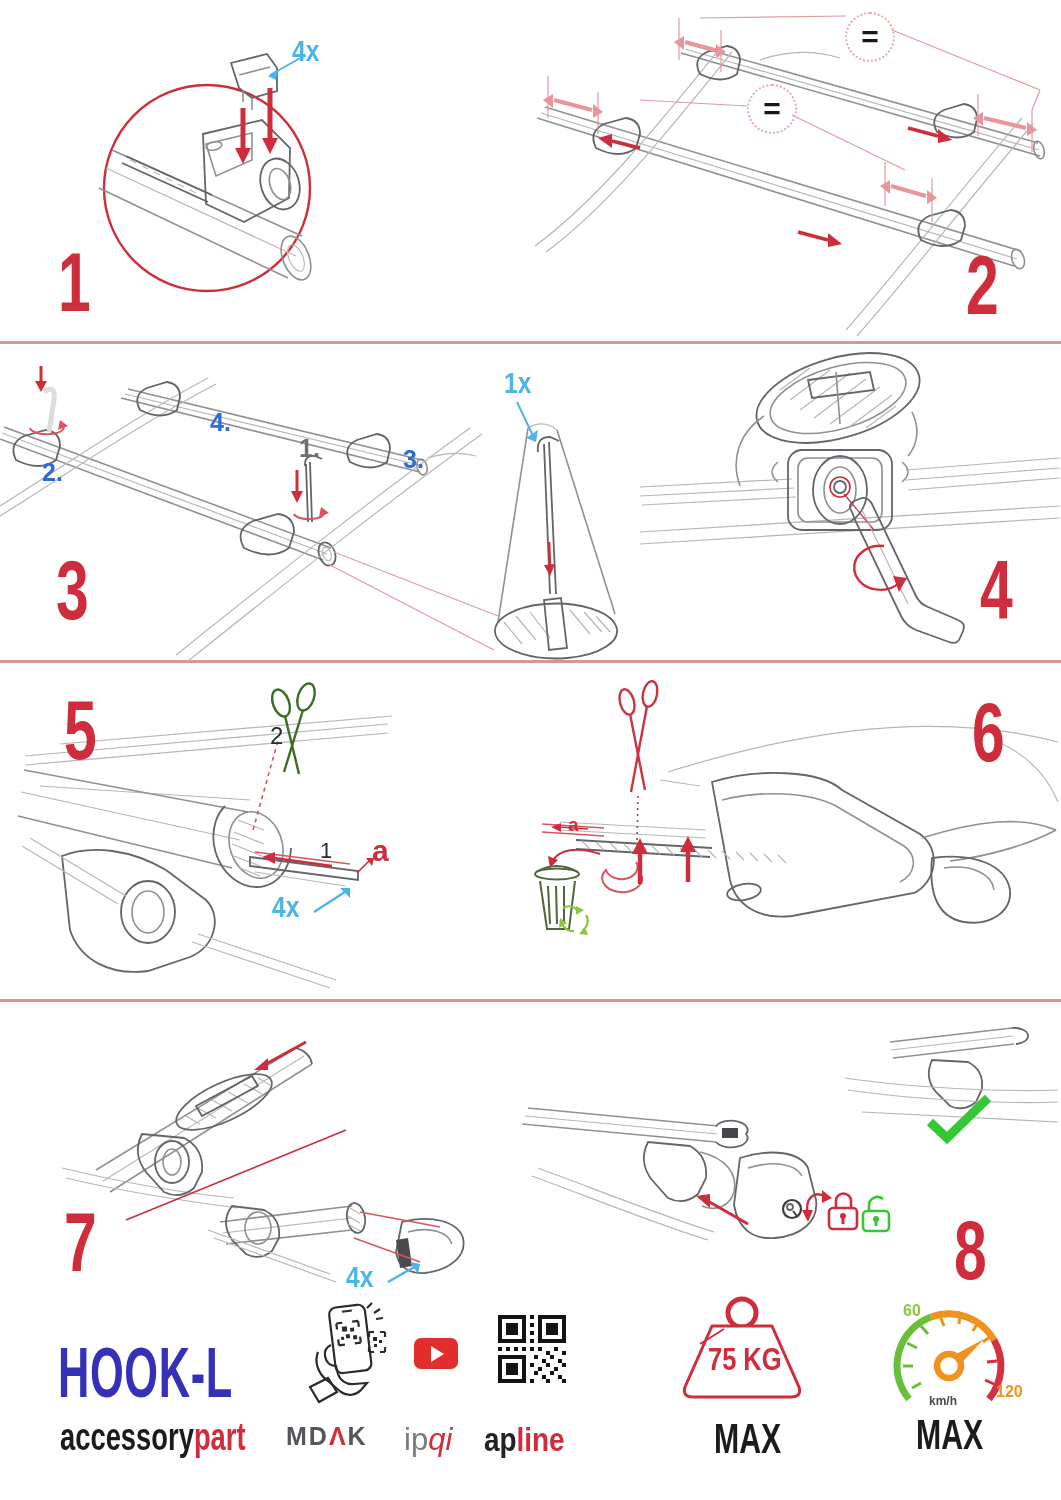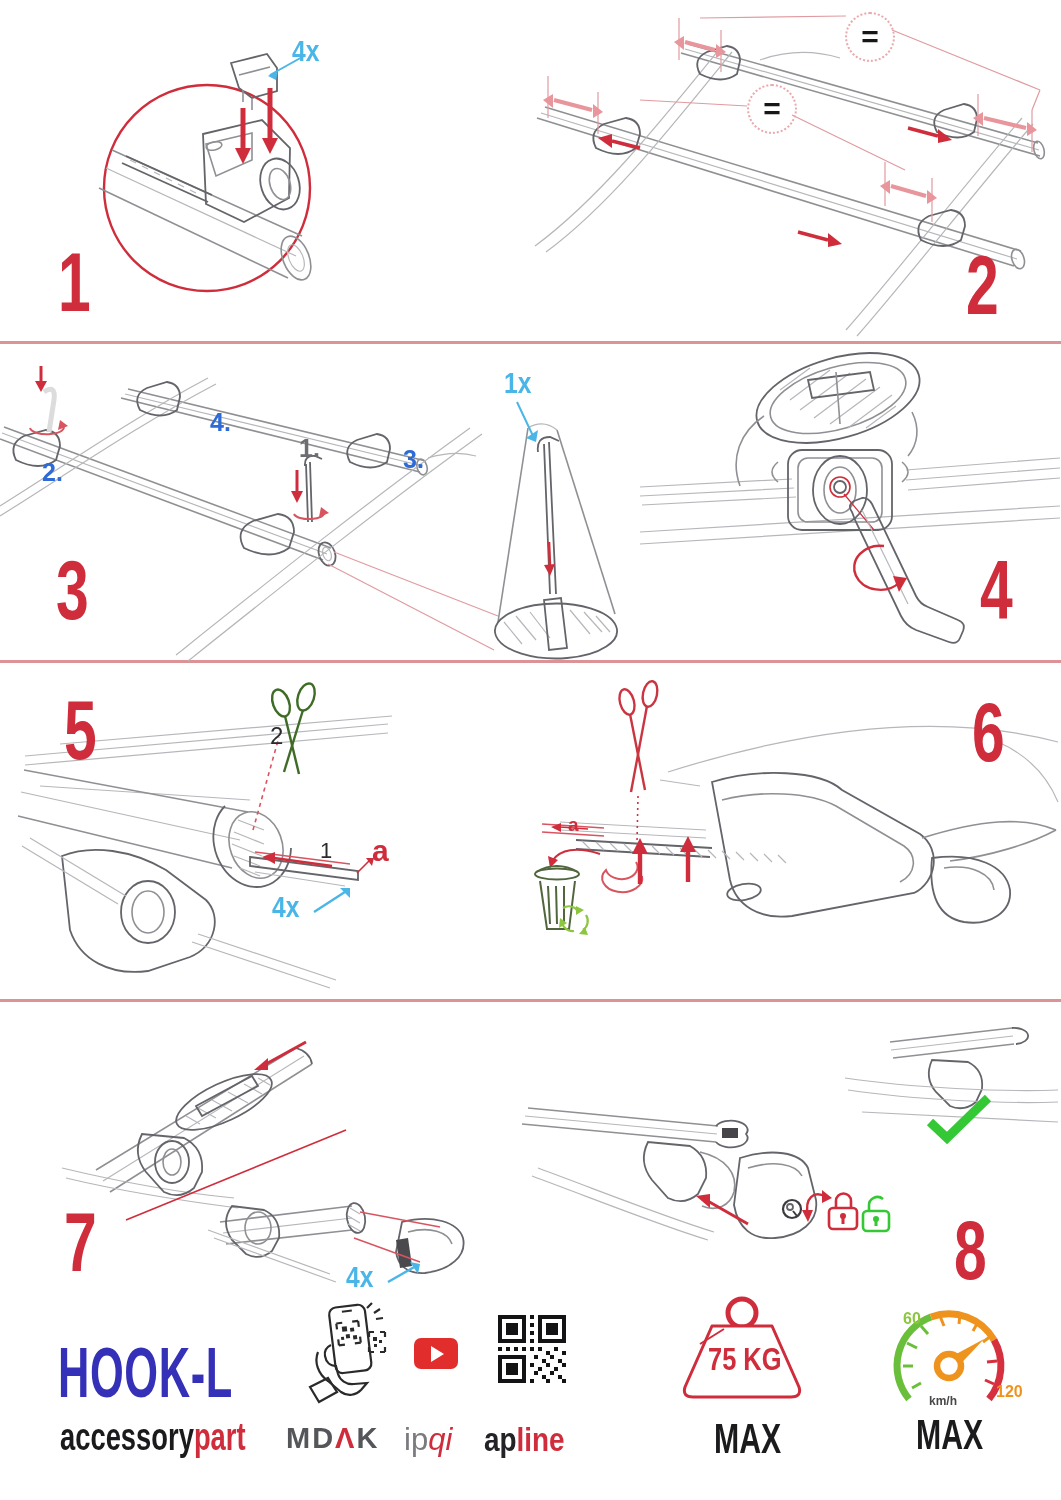--- a/index.html
+++ b/index.html
@@ -21,29 +21,29 @@
   .small-ref{font-weight:700;color:var(--red);}
   .ln{stroke:#8f9094;fill:none;stroke-width:1.6;}
   .lnd{stroke:#64656a;fill:none;stroke-width:1.8;}
   .lnl{stroke:#b6b7bb;fill:none;stroke-width:1.2;}
   .redl{stroke:var(--red);fill:none;}
   .pinkl{stroke:#e09ba0;fill:none;stroke-width:1.2;}
   .brand{font-size:38px;font-weight:700;transform:scaleX(.72);transform-origin:0 0;letter-spacing:0;}
   .brand .a{color:#1b1b1d;} .brand .b{color:var(--red);}
   .product{font-size:70px;font-weight:600;color:var(--indigo);transform:scaleX(.62);
            transform-origin:0 0;letter-spacing:1px;}
-  .mdak{font-size:29px;font-weight:700;color:#55565a;letter-spacing:2px;}
+  .mdak{font-size:25px;font-weight:700;color:#55565a;letter-spacing:2px;}
   .mdak .b{color:var(--red);}
   .ipqi{font-size:31px;font-weight:400;color:#7a7b7f;}
   .ipqi .b{color:var(--red);font-style:italic;}
   .apline{font-size:34px;font-weight:700;color:#232327;transform:scaleX(.82);transform-origin:0 0;}
   .apline .b{color:var(--red);}
   .wkg{font-size:31px;font-weight:700;color:var(--red);transform:scaleX(.82);transform-origin:0 0;}
   .maxt{font-size:42px;font-weight:700;color:#1b1b1d;transform:scaleX(.72);transform-origin:0 0;letter-spacing:0;}
-  .sp60{font-size:16px;font-weight:700;color:var(--green-recycle);margin-top:8px;}
+  .sp60{font-size:16px;font-weight:700;color:var(--green-recycle);}
   .sp120{font-size:16px;font-weight:700;color:var(--orange);}
   .spunit{font-size:12px;font-weight:600;color:#48484a;}
   .yt{position:absolute;left:414px;top:1338px;width:44px;height:31px;background:var(--yt-red);
       border-radius:7px;display:flex;align-items:center;justify-content:center;}
   .yt .tri{width:0;height:0;border-left:13px solid #fff;border-top:8px solid transparent;
            border-bottom:8px solid transparent;margin-left:3px;}
 </style>
 </head>
 <body>
 

